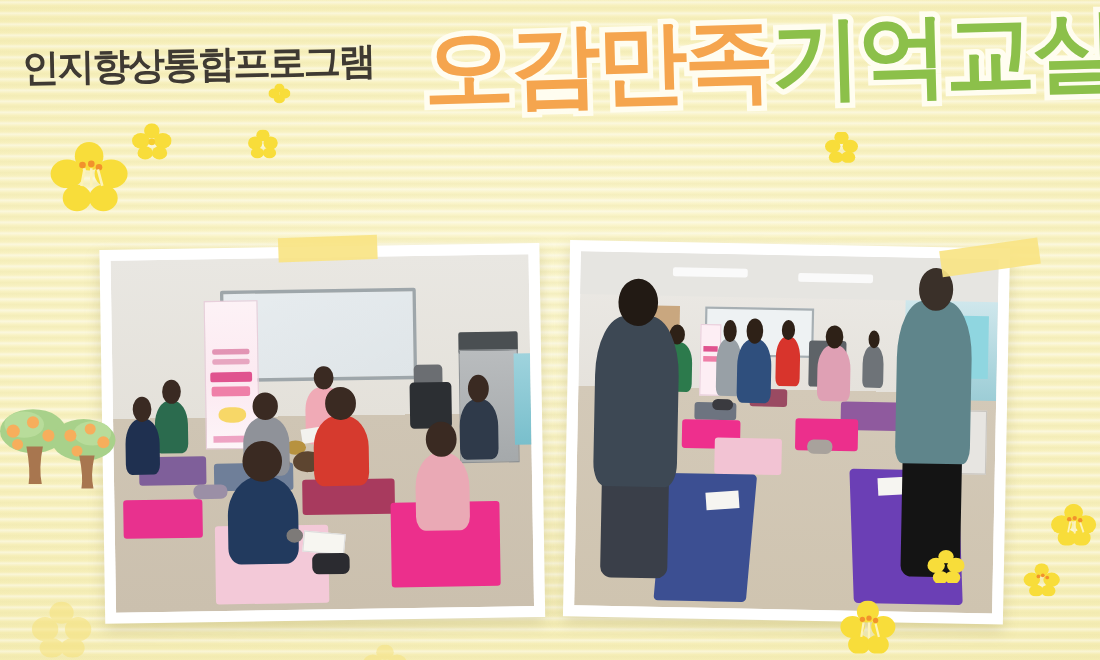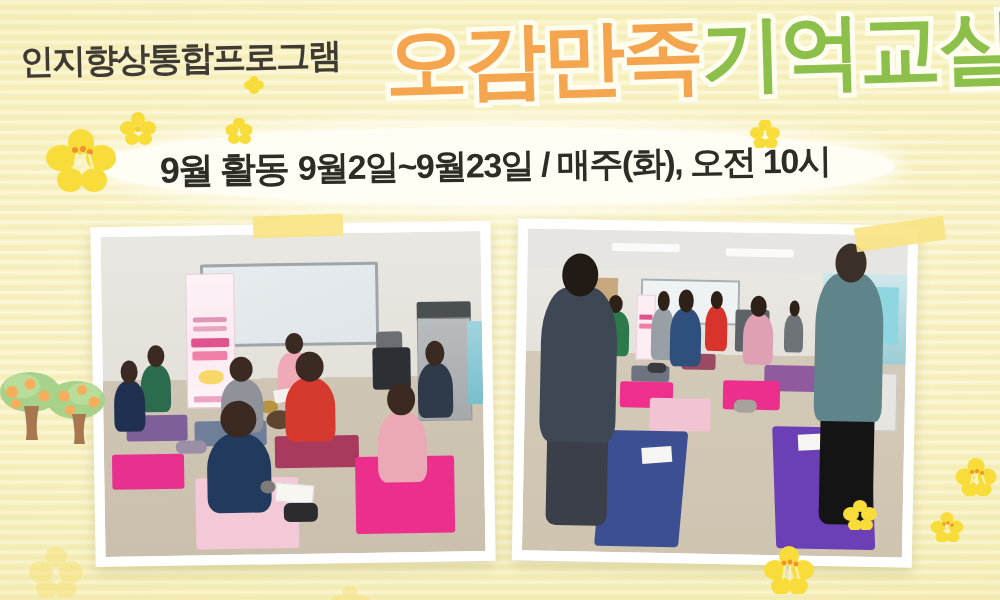--- a/index.html
+++ b/index.html
@@ -287,26 +287,20 @@
 <div id="poster">
 
   <div id="header">
     <div class="subtitle">인지향상통합프로그램</div>
 
     <div class="maintitle">
       <span class="t-orange">오감만족</span><span class="t-green">기억교실</span>
     </div>
   </div>
 
-  <div id="datebar">
-    <div id="datebar-text">
-      <span class="date-strong">9월 활동</span>
-      <span class="date-rest">9월2일~9월23일 / 매주(화), 오전 10시</span>
-    </div>
-  </div>
 
   <div class="photo-frame" id="photo-left">
     <div class="photo-inner">
       <div class="room-l"></div>
       <div class="whiteboard"></div>
       <div class="banner-l">
         <div class="bl1"></div>
         <div class="bl2"></div>
         <div class="bl3"></div>
         <div class="bl4"></div>

